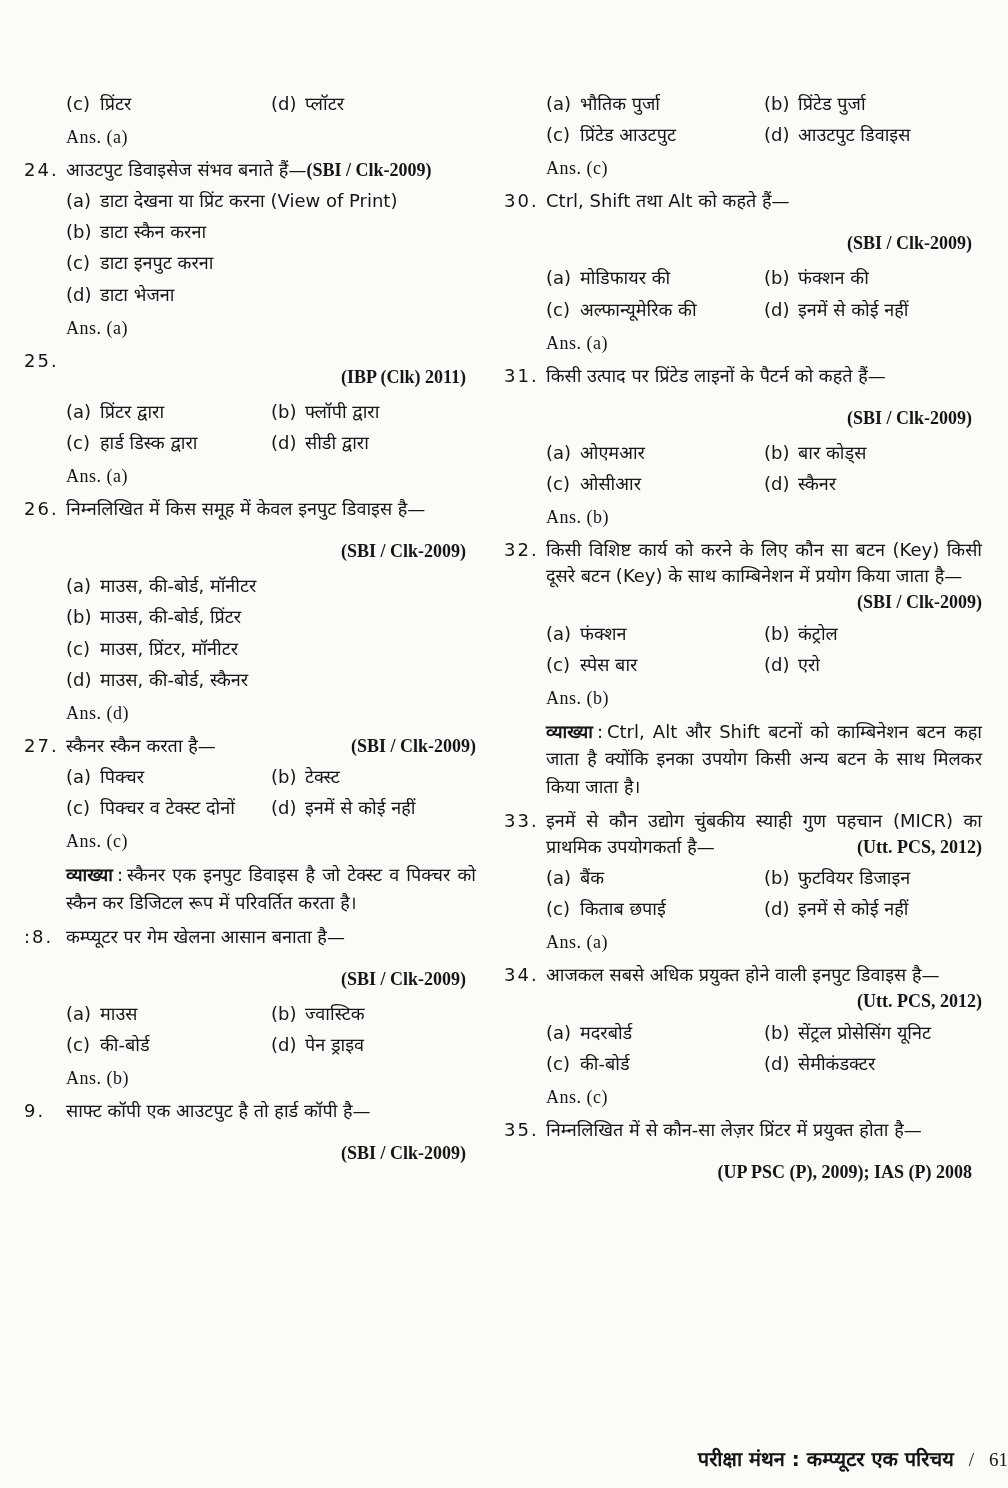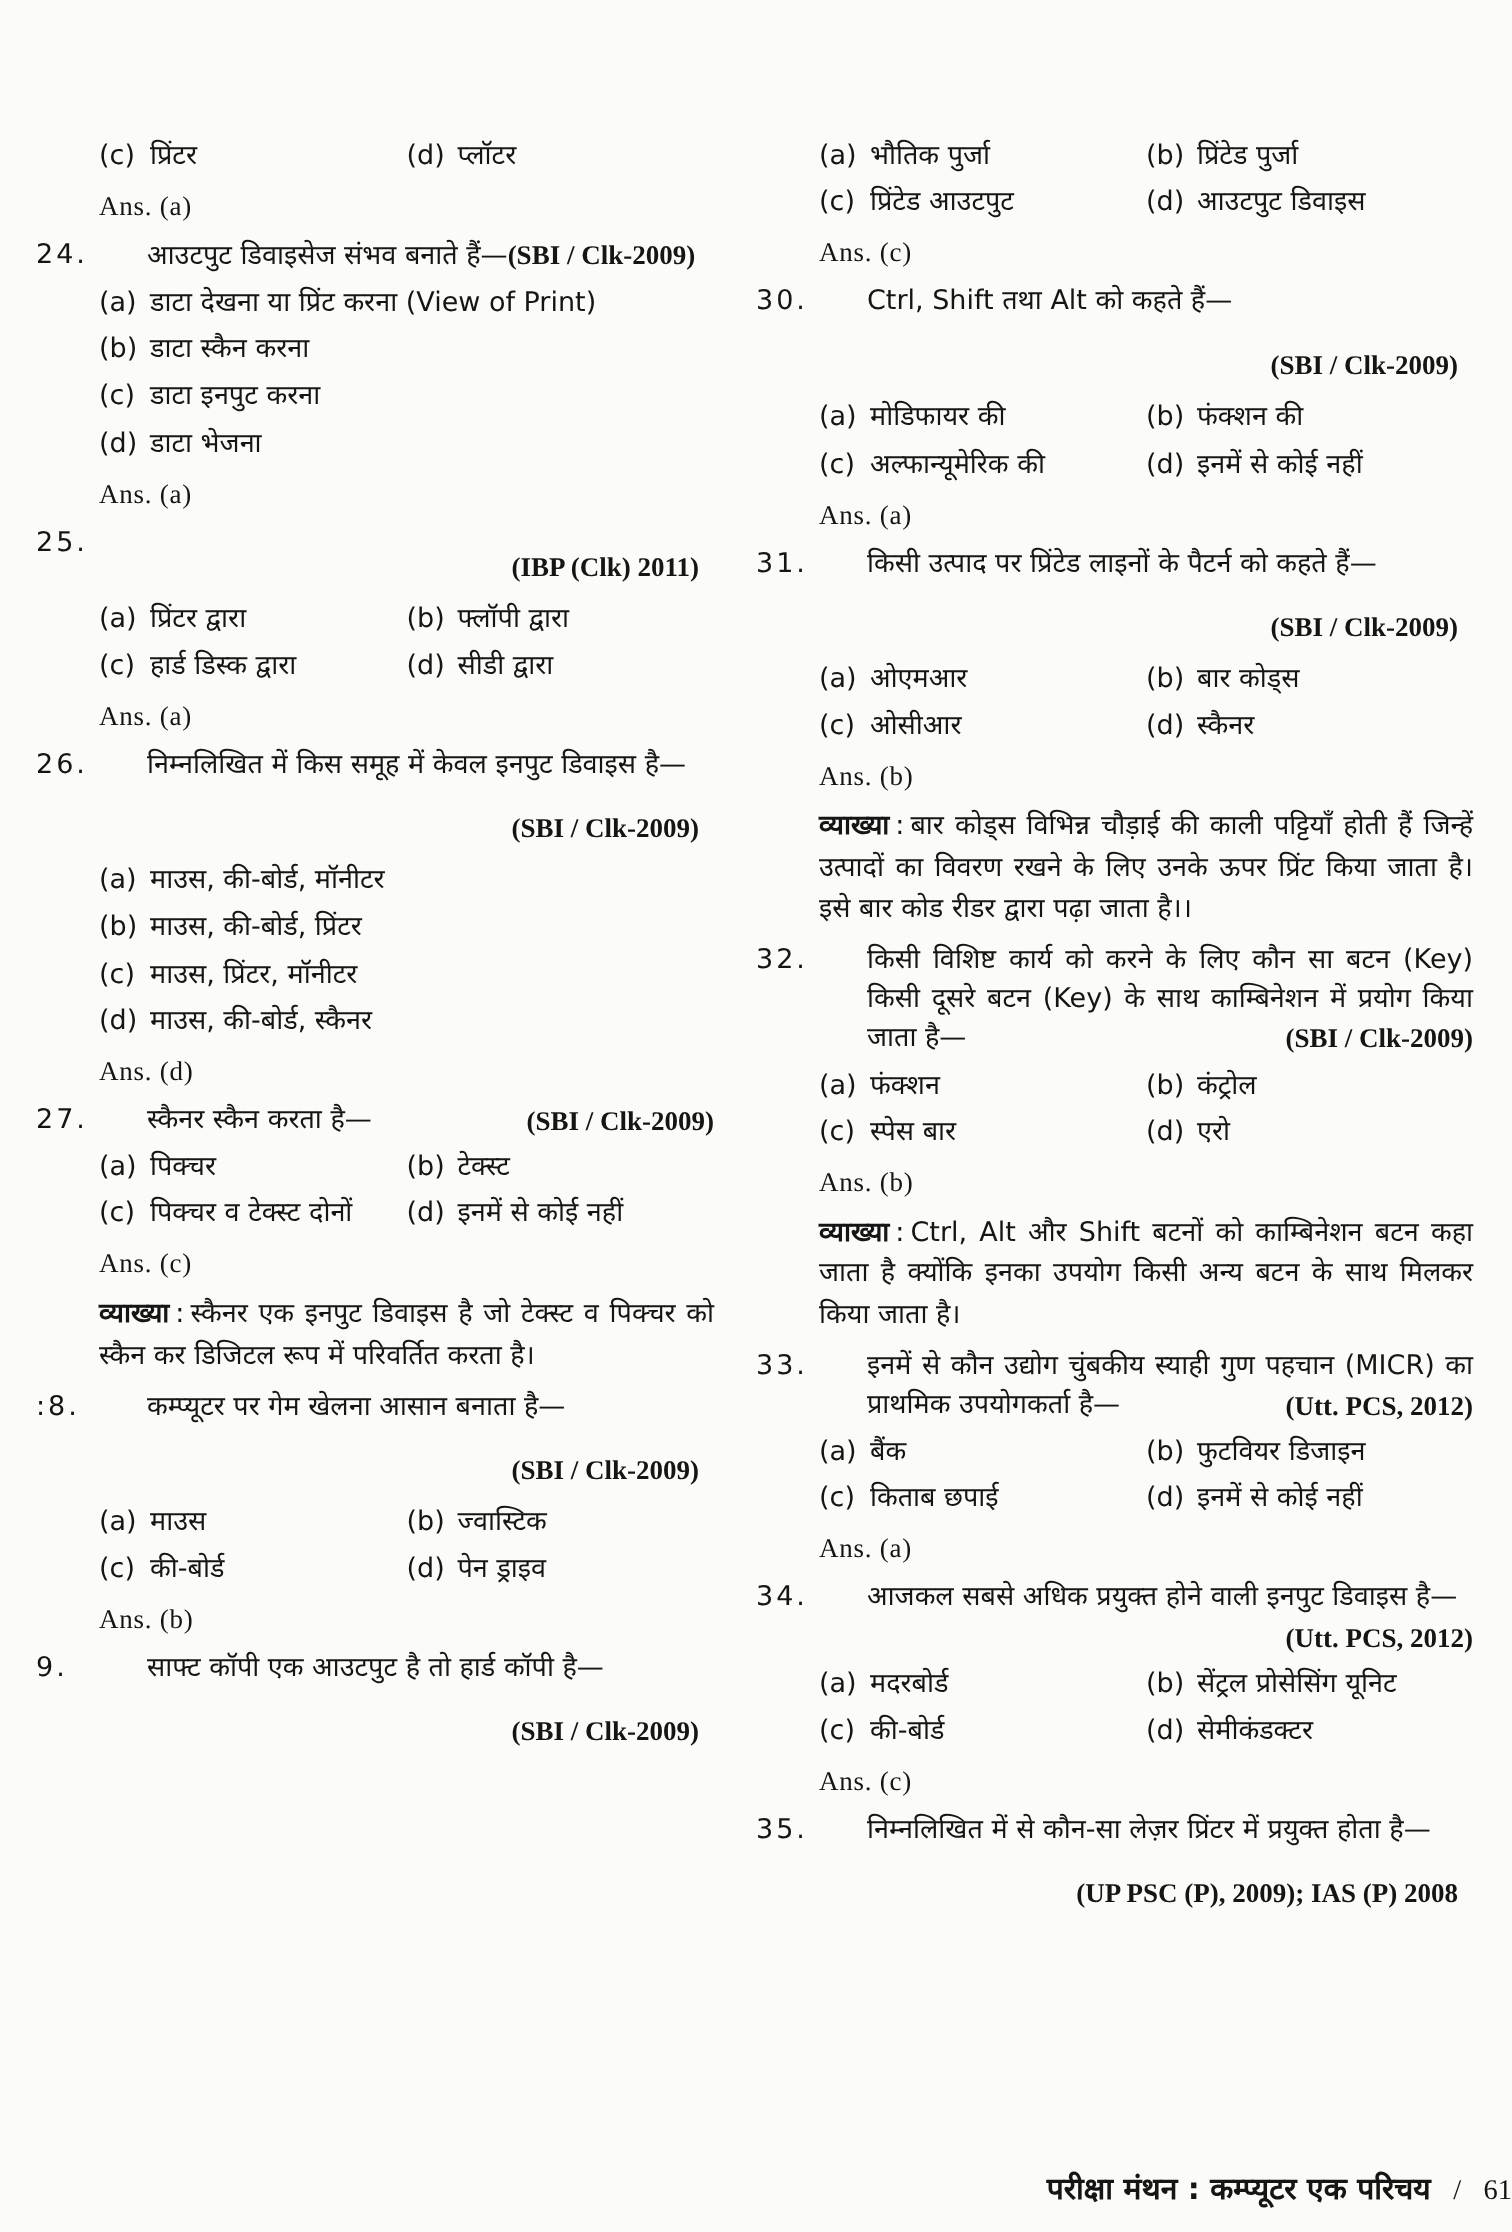--- a/index.html
+++ b/index.html
@@ -15,21 +15,21 @@
     box-sizing: border-box;
     width: 1008px; height: 1488px;
     padding: 86px 26px 0 24px;
   }
   .columns { display: flex; gap: 28px; align-items: flex-start; }
   .col { font-size: 18px; line-height: 1.45; }
   .col-left  { flex: 0 0 452px; }
   .col-right { flex: 1 1 auto; }
 
   
-  .q-block { display: flex; margin: 7px 0 5px 0; gap: 32px; }
+  .q-block { display: flex; margin: 7px 0 5px 0; }
   .q-num {
     flex: 0 0 42px;
     letter-spacing: 2px;
     white-space: nowrap;
   }
   .q-content { flex: 1 1 auto; min-width: 0; }
   .q-line { text-align: justify; }
   .q-text {}
   .q-source {
     font-family: "Liberation Serif", "DejaVu Serif", serif;
@@ -324,21 +324,20 @@
           <div class="option">
             <span class="opt-label">(c)</span>
             <span class="opt-text">ओसीआर</span>
           </div>
           <div class="option">
             <span class="opt-label">(d)</span>
             <span class="opt-text">स्कैनर</span>
           </div>
         </div>
         <div class="answer">Ans. (b)</div>
-        <div class="expl"><span class="expl-label">व्याख्या</span><span class="expl-sep">:</span><span class="expl-text">बार कोड्स विभिन्न चौड़ाई की काली पट्टियाँ होती हैं जिन्हें उत्पादों का विवरण रखने के लिए उनके ऊपर प्रिंट किया जाता है। इसे बार कोड रीडर द्वारा पढ़ा जाता है।।</span></div>
         <div class="q-block">
           <span class="q-num">32.</span>
           <div class="q-content">
             <div class="q-line"><span class="q-text">किसी विशिष्ट कार्य को करने के लिए कौन सा बटन (Key) किसी दूसरे बटन (Key) के साथ काम्बिनेशन में प्रयोग किया जाता है—</span><span class="q-source float">(SBI / Clk-2009)</span></div>
           </div>
         </div>
         <div class="opt-row">
           <div class="option">
             <span class="opt-label">(a)</span>
             <span class="opt-text">फंक्शन</span>

